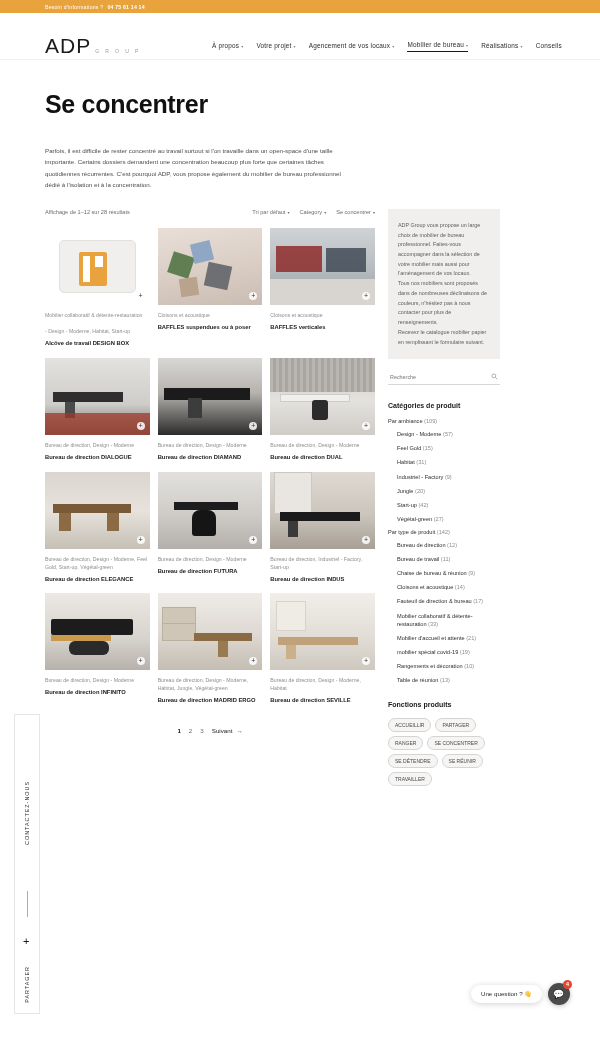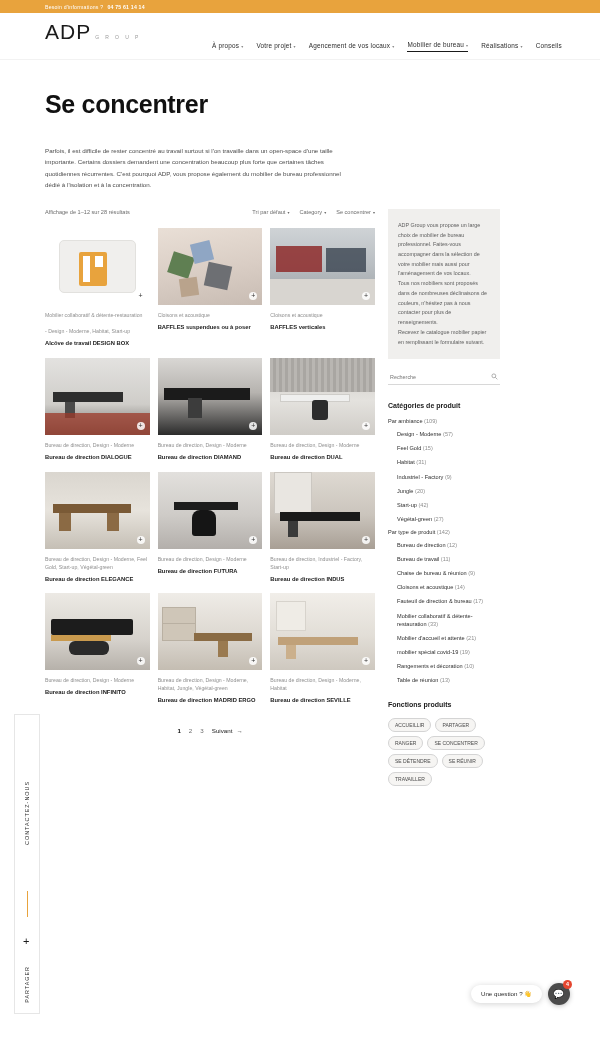--- a/index.html
+++ b/index.html
@@ -30,21 +30,21 @@
     height: 47px;
     background: #fff;
     display: flex;
     align-items: center;
     position: relative;
     border-bottom: 1px solid #f2f2f2;
   }
   .logo {
     position: absolute;
     left: 45px;
-    top: 8px;
+    top: 22px;
     display: flex;
     align-items: flex-end;
   }
   .logo-main {
     font-size: 21px;
     letter-spacing: 1px;
     color: #1a1a1a;
     font-family: "Liberation Sans", sans-serif;
     font-weight: 300;
     line-height: 1;

